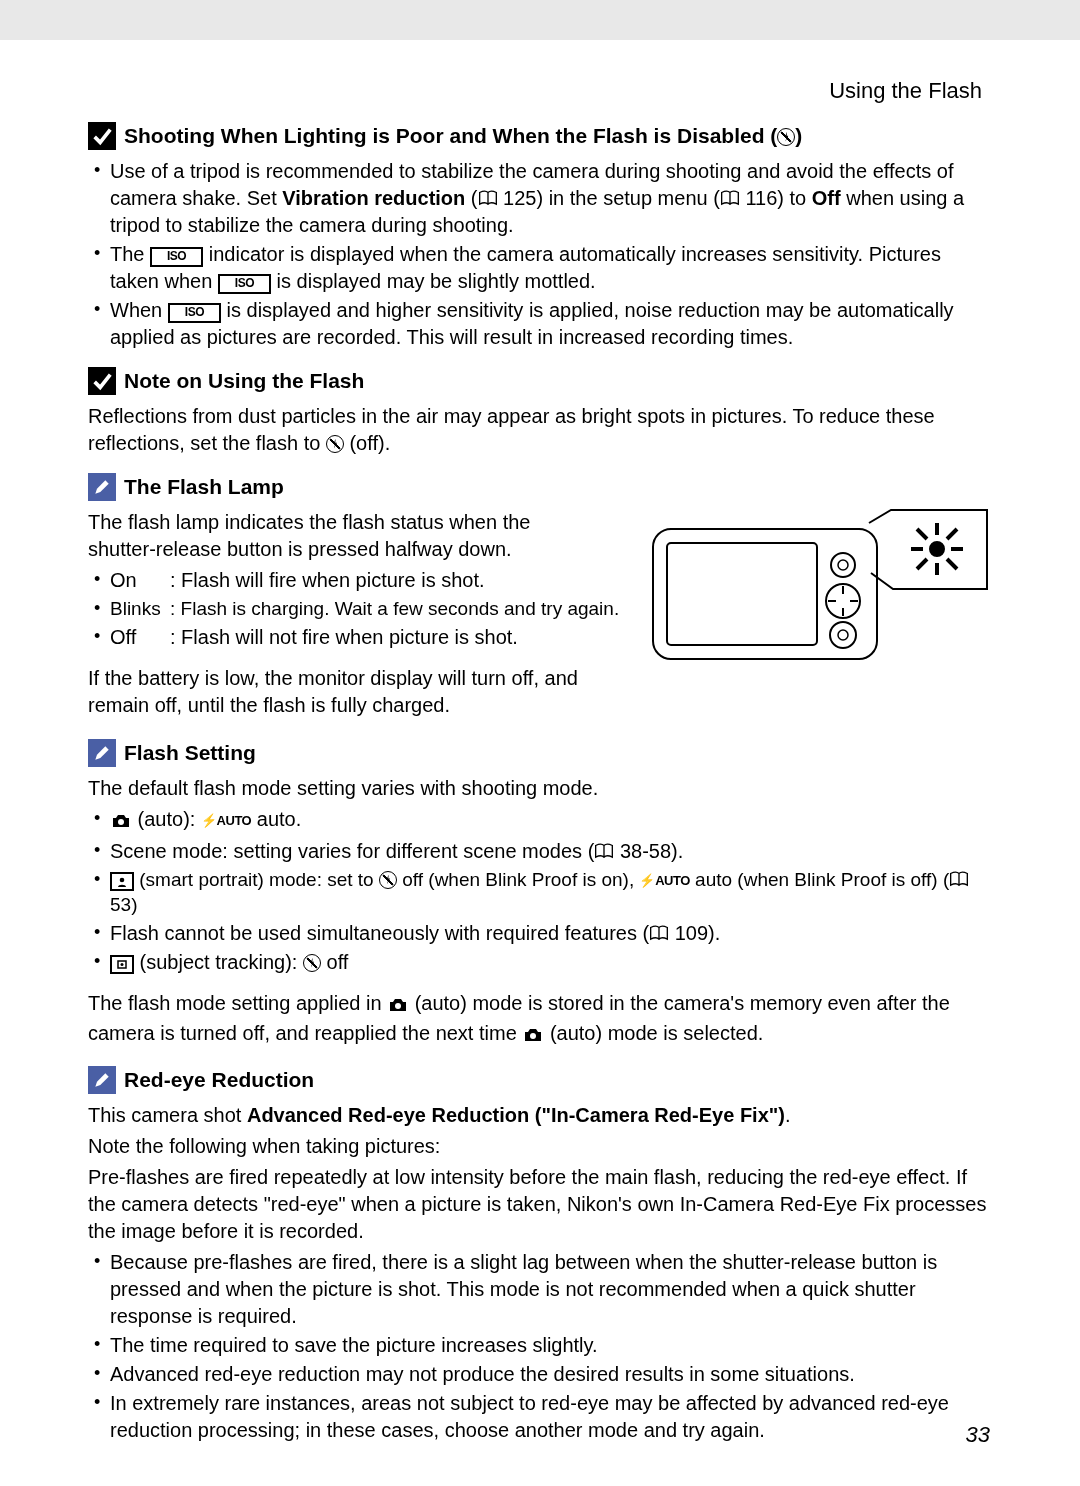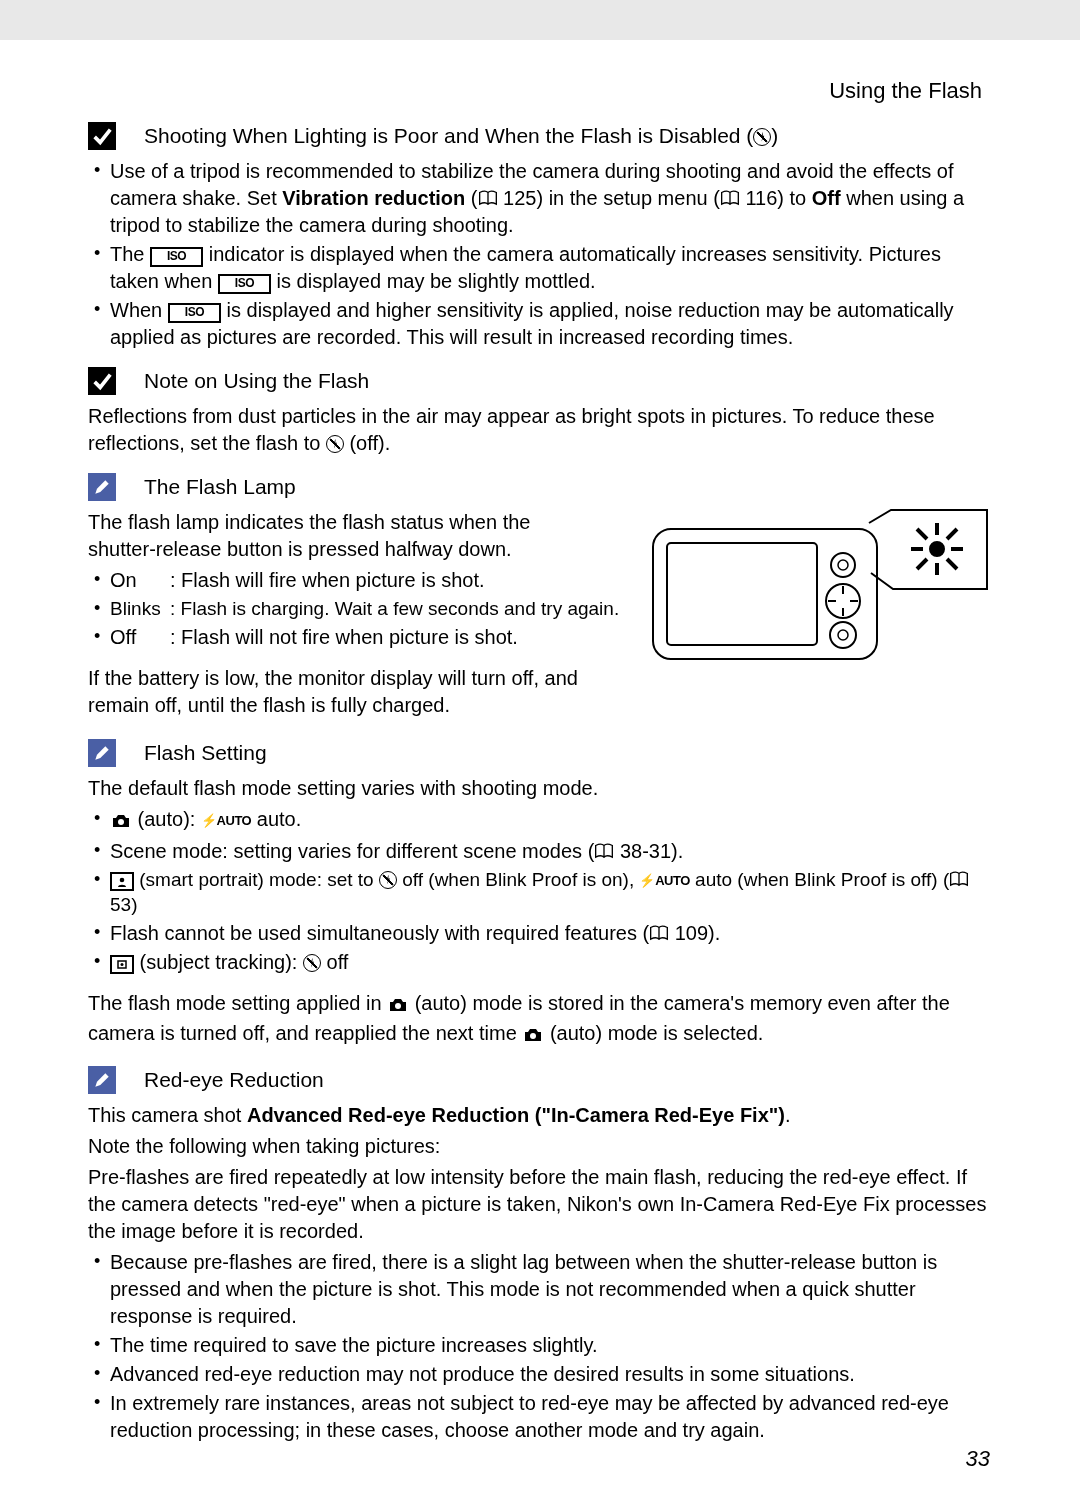--- a/index.html
+++ b/index.html
@@ -22,26 +22,26 @@
     min-height: 1446px;
     position: relative;
   }
   .page-header {
     text-align: right;
     font-size: 22px;
     margin-bottom: 18px;
     padding-right: 10px;
   }
   .section-title {
-    font-weight: normal;
+    font-weight: bold;
     font-size: 21px;
     margin-bottom: 8px;
     display: flex;
     align-items: center;
-    gap: 28px;
+    gap: 8px;
   }
   .icon-checkbox {
     display: inline-flex;
     width: 28px;
     height: 28px;
     background: #000;
     align-items: center;
     justify-content: center;
     flex-shrink: 0;
   }
@@ -127,21 +127,21 @@
   .side-tab-fill {
     position: absolute;
     right: 0;
     top: 288px;
     width: 18px;
     height: 84px;
     background: #fff;
   }
   .page-number {
     position: absolute;
-    bottom: 18px;
+    bottom: 42px;
     right: 90px;
     font-size: 22px;
     font-style: italic;
     margin-left: 24px;
   }
   .flash-off-icon {
     display: inline-block;
     width: 18px;
     height: 18px;
     border-radius: 50%;
@@ -284,21 +284,21 @@
     <ul class="bullets">
       <li>
         <span class="inline-icon"><svg width="20" height="16" viewBox="0 0 20 16">
               <path d="M2 5 h3 l2 -3 h6 l2 3 h3 v9 h-16 z" fill="#000"></path>
               <circle cx="10" cy="9" r="3" fill="#fff"></circle>
             </svg></span><span> (auto): </span><span class="auto-text">⚡AUTO</span><span> auto.</span>
       </li>
       <li>
         <span>Scene mode: setting varies for different scene modes (</span><span class="book-icon"><svg viewBox="0 0 24 20">
               <path d="M2 3 C6 1 10 1 12 3 C14 1 18 1 22 3 V17 C18 15 14 15 12 17 C10 15 6 15 2 17 Z M12 3 V17" stroke="#000" stroke-width="1.6" fill="none"></path>
-            </svg></span><span> 38-31).</span>
+            </svg></span><span> 38-58).</span>
       </li>
       <li style="font-size:19px;">
         <span class="mode-box">
             <svg width="14" height="11" viewBox="0 0 14 11">
               <circle cx="7" cy="4" r="2.3" fill="#000"></circle>
               <path d="M3 11 C3 8 11 8 11 11" fill="#000"></path>
             </svg>
           </span><span> (smart portrait) mode: set to </span><span class="flash-off-icon"></span><span> off (when Blink Proof is on), </span><span class="auto-text">⚡AUTO</span><span> auto (when Blink Proof is off) (</span><span class="book-icon"><svg viewBox="0 0 24 20">
               <path d="M2 3 C6 1 10 1 12 3 C14 1 18 1 22 3 V17 C18 15 14 15 12 17 C10 15 6 15 2 17 Z M12 3 V17" stroke="#000" stroke-width="1.6" fill="none"></path>
             </svg></span><span> 53)</span>

